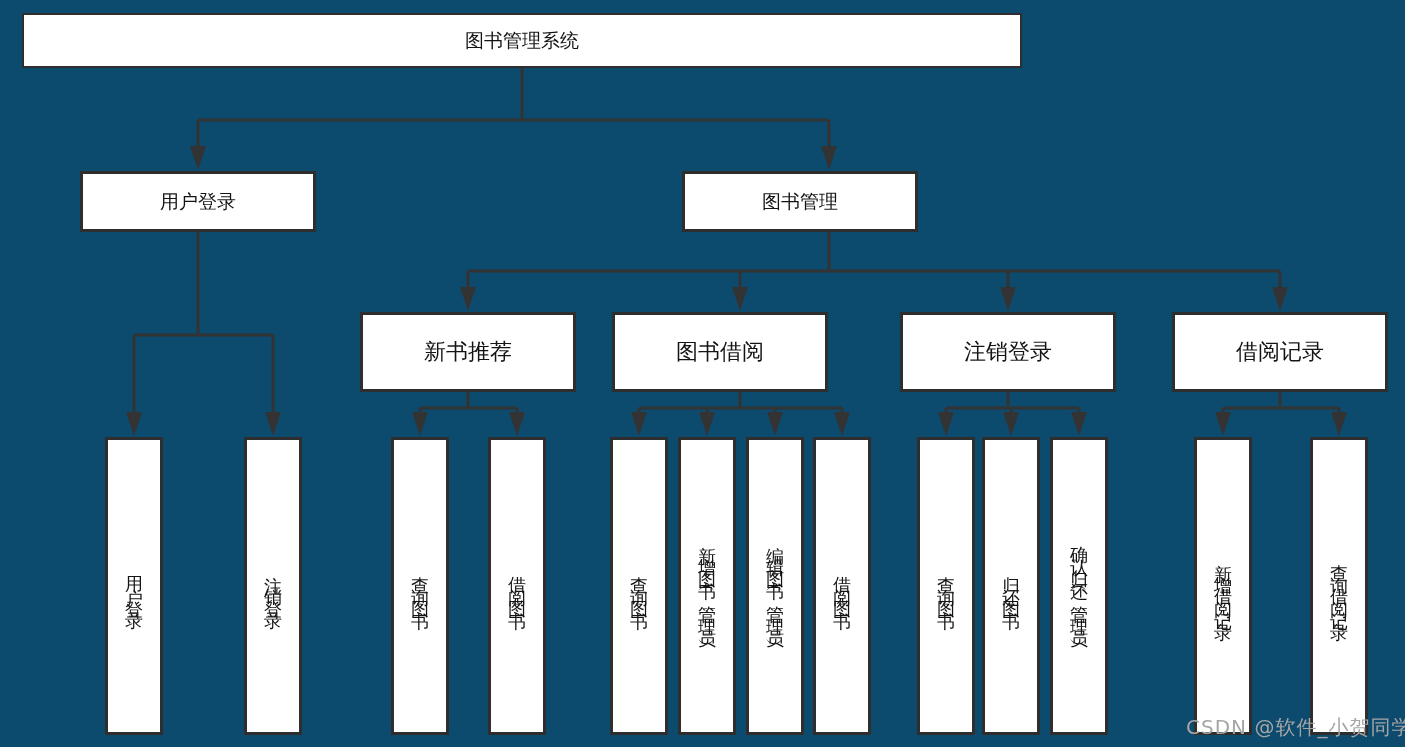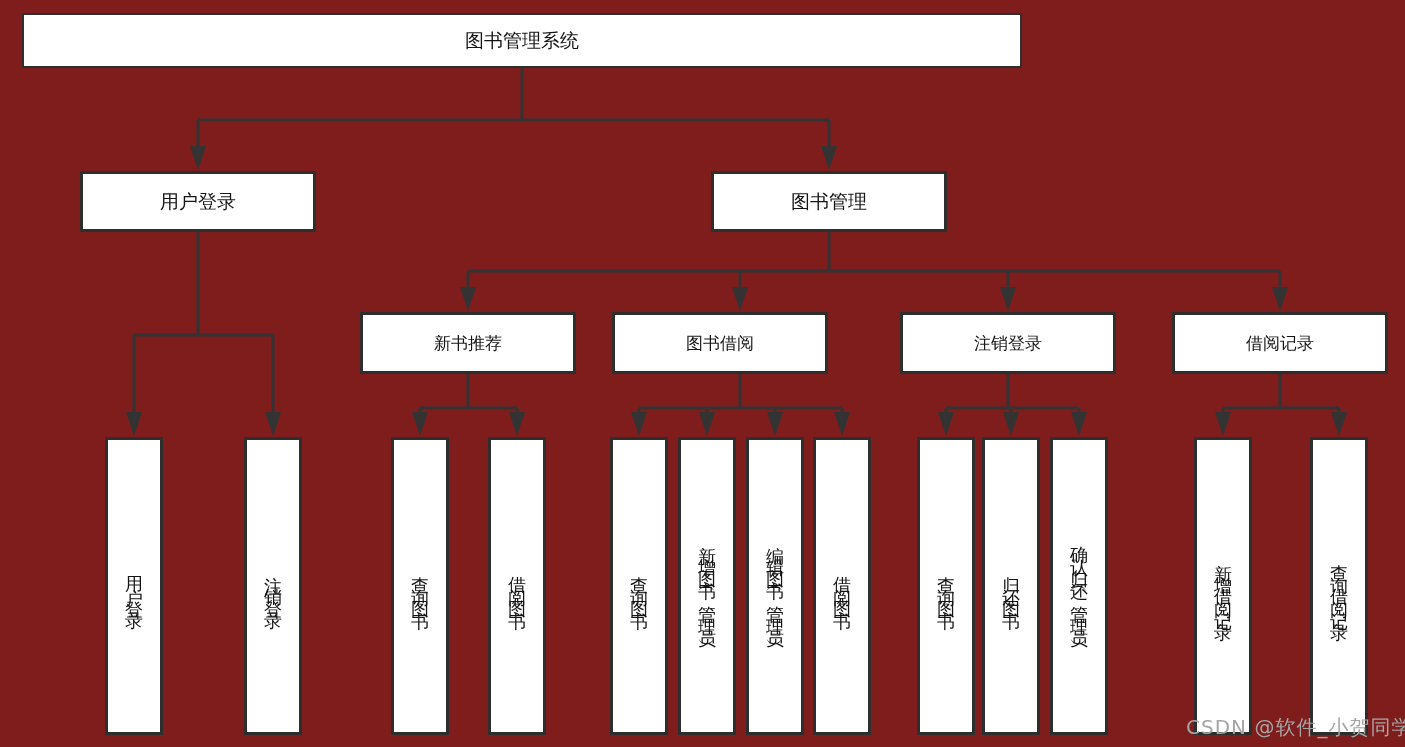--- a/index.html
+++ b/index.html
@@ -5,21 +5,21 @@
   html, body {
     margin: 0;
     padding: 0;
     background: #ffffff;
     font-family: "DejaVu Sans", "Liberation Sans", sans-serif;
   }
   .stage {
     position: relative;
     width: 1405px;
     height: 747px;
-    background: #7f1d1d;
+    background: #0c4a6e;
     overflow: hidden;
   }
   .connectors {
     position: absolute;
     left: 0;
     top: 0;
     pointer-events: none;
   }
   .box {
     position: absolute;
@@ -34,22 +34,22 @@
   .root {
     left: 22px; top: 13px; width: 1000px; height: 55px;
     border-width: 2px;
     font-size: 19px;
   }
   .hnode {
     top: 171px; width: 236px; height: 61px;
     font-size: 19px;
   }
   .mnode {
-    top: 312px; width: 216px; height: 62px;
-    font-size: 17px;
+    top: 312px; width: 216px; height: 80px;
+    font-size: 22px;
   }
   .leaf {
     top: 437px; width: 58px; height: 298px;
   }
   .vtext {
     writing-mode: vertical-rl;
     text-orientation: mixed;
     font-size: 18px;
     line-height: 1;
     letter-spacing: 12px;
@@ -103,21 +103,21 @@
     <polygon points="1331,412 1347,412 1339,436" fill="#333333"></polygon>
   </svg>
 
   <div class="box root">
     <span>图书管理系统</span>
   </div>
 
   <div class="box hnode" style="left:80px">
     <span>用户登录</span>
   </div>
-  <div class="box hnode" style="left:711px">
+  <div class="box hnode" style="left:682px">
     <span>图书管理</span>
   </div>
 
   <div class="box mnode" style="left:360px">
     <span>新书推荐</span>
   </div>
   <div class="box mnode" style="left:612px">
     <span>图书借阅</span>
   </div>
   <div class="box mnode" style="left:900px">

